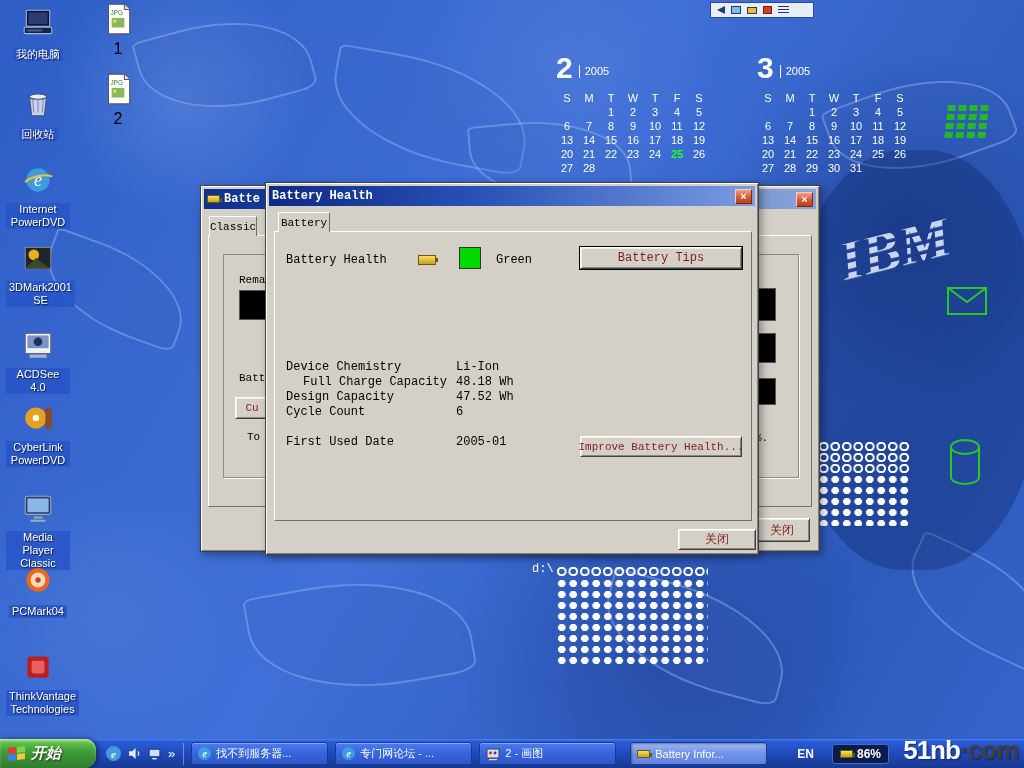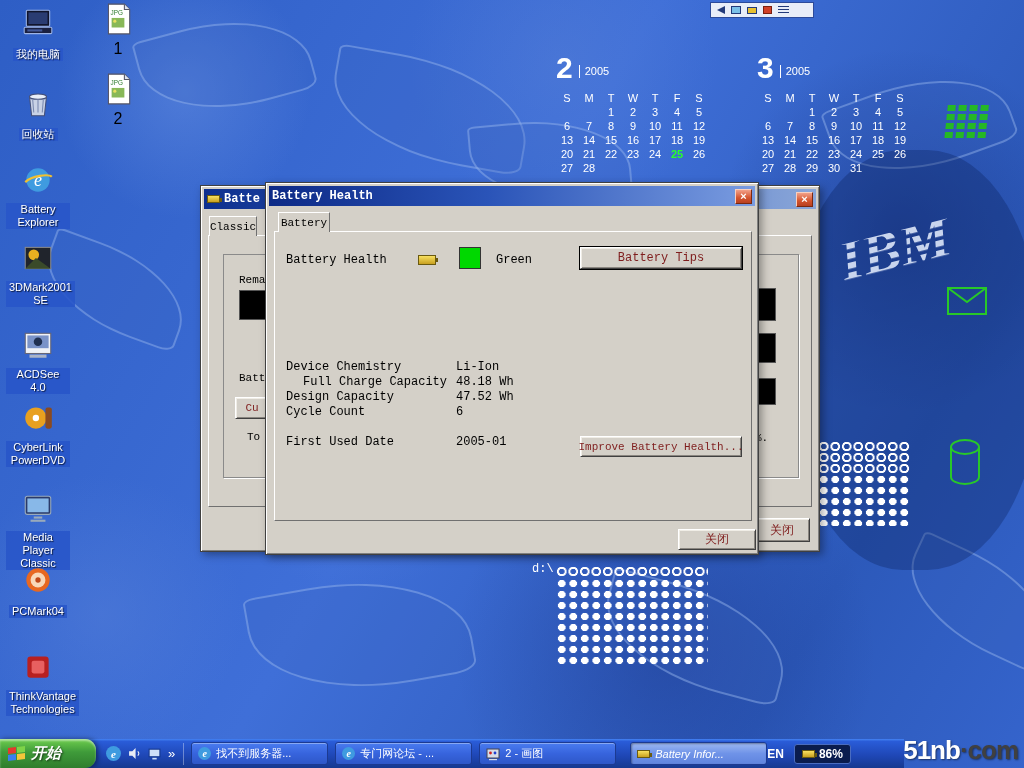--- a/index.html
+++ b/index.html
@@ -77,38 +77,38 @@
   .lbl { position:absolute; font:12px "Liberation Mono",monospace; color:#000; white-space:nowrap; }
   .lbl.small { font-size:11px; }
   .gauge { position:absolute; background:#000; border:1px solid #555; }
   .batt { display:inline-block; width:18px; height:10px; background:linear-gradient(#f8e060,#c8a020);
     border:1px solid #6a5a10; position:relative; }
   .batt::after { content:""; position:absolute; right:-3px; top:2px; width:2px; height:4px; background:#6a5a10; }
   .batt.sm { width:13px; height:8px; }
   .swatch { position:absolute; width:22px; height:22px; background:#00d800; border:1px solid #333; }
 
   
-  .taskbar { position:absolute; z-index:40; left:0; bottom:0; width:904px; height:29px; display:flex; align-items:center;
+  .taskbar { position:absolute; z-index:40; left:0; bottom:0; width:1024px; height:29px; display:flex; align-items:center;
     background:linear-gradient(#4584f4 0%, #2a5cd8 8%, #1e46b4 60%, #16398f 100%); padding-right:135px; }
   .start { width:96px; height:29px; display:flex; align-items:center; gap:6px; padding-left:8px; flex:0 0 auto;
     background:linear-gradient(#6fce4e, #3f9b3a 45%, #2f7d2d); border-radius:0 11px 11px 0;
     box-shadow: inset 0 2px 2px rgba(255,255,255,.45), 2px 0 5px rgba(0,0,0,.45);
     color:#fff; font:bold italic 15px "Liberation Sans", sans-serif; text-shadow:1px 1px 2px rgba(0,0,0,.6); cursor:default; }
   .flag { display:grid; grid-template-columns:8px 8px; grid-template-rows:6px 6px; gap:1px; transform:skewY(-6deg); }
   .flag i { display:block; }
   .flag .f1{background:#e23a2e;} .flag .f2{background:#7ed348;} .flag .f3{background:#3a7ef0;} .flag .f4{background:#f4c63a;}
   .qlaunch { display:flex; align-items:center; gap:7px; padding:0 8px 0 10px; flex:0 0 auto;
     border-right:1px solid rgba(255,255,255,.35); height:22px; }
   .qmore { color:#fff; font-size:13px; }
   .taskbtn { width:137px; height:23px; margin-left:7px; flex:0 0 auto; display:flex; align-items:center; gap:5px; padding:0 6px;
     background:linear-gradient(#4a7cf0, #3764dd 50%, #2e57c8); border:1px solid #1c3a91; border-radius:3px;
     box-shadow: inset 0 1px 0 rgba(255,255,255,.35); color:#fff; font-size:11px; overflow:hidden; white-space:nowrap; cursor:default; }
-  .taskbtn.active { background:linear-gradient(#9db8f2,#6f93e8 50%,#5f84de); box-shadow: inset 1px 1px 2px rgba(0,0,0,.35); font-style: italic; }
+  .taskbtn.active { background:linear-gradient(#9db8f2,#6f93e8 50%,#5f84de); box-shadow: inset 1px 1px 2px rgba(0,0,0,.35); }
   .taskbtn .tlabel { overflow:hidden; text-overflow:ellipsis; }
-  .tray { margin-left:auto; display:flex; align-items:center; gap:10px; }
+  .tray { margin-left:auto; display:flex; align-items:center; gap:18px; }
   .tray-lang { color:#fff; font-size:12px; font-weight:bold; }
   .tray-batt { display:flex; align-items:center; gap:4px; background:#0a1c4e; border:1px solid #4a6cc0; border-radius:3px;
     padding:2px 7px; color:#fff; font:bold 12px "Liberation Sans",sans-serif; }
   .watermark { position:absolute; z-index:45; right:6px; bottom:2px; font:bold 26px "Liberation Sans",sans-serif;
     letter-spacing:-1px; text-shadow:1px 1px 2px rgba(0,0,0,.5); }
   .watermark .wm1 { color:#ffffff; }
   .watermark .wm2 { color:#404040; }
 
   .ie-dot { width:15px; height:15px; border-radius:50%; background:#3f9be0; color:#fff;
     font:italic bold 11px "Liberation Serif", serif; display:flex; align-items:center; justify-content:center; }
@@ -266,21 +266,21 @@
       <path d="M11 13 L12 25 M16 13 L16 25 M21 13 L20 25" stroke="#7a8ab0" fill="none"></path>
     </svg>
   <div class="ilabel">回收站</div>
 </div>
 <div class="dicon" style="left:6px;top:163px">
   <svg class="glyph" width="34" height="34" viewBox="0 0 32 32">
       <circle cx="16" cy="16" r="11" fill="#3f9be0"></circle>
       <text x="16" y="22" text-anchor="middle" font-size="17" font-family="Liberation Serif, serif" font-style="italic" fill="#ffffff">e</text>
       <path d="M4 18 C10 12 26 10 29 13" stroke="#f0c030" stroke-width="2" fill="none"></path>
     </svg>
-  <div class="ilabel">Battery Explorer</div>
+  <div class="ilabel">Internet PowerDVD</div>
 </div>
 <div class="dicon" style="left:6px;top:241px">
   <svg class="glyph" width="34" height="34" viewBox="0 0 32 32">
       <rect x="4" y="6" width="24" height="20" fill="#20242c" stroke="#888"></rect>
       <circle cx="12" cy="13" r="5" fill="#e8b020"></circle>
       <path d="M4 26 L14 16 L28 26 Z" fill="#3a4a2a"></path>
     </svg>
   <div class="ilabel">3DMark2001 SE</div>
 </div>
 <div class="dicon" style="left:6px;top:328px">

